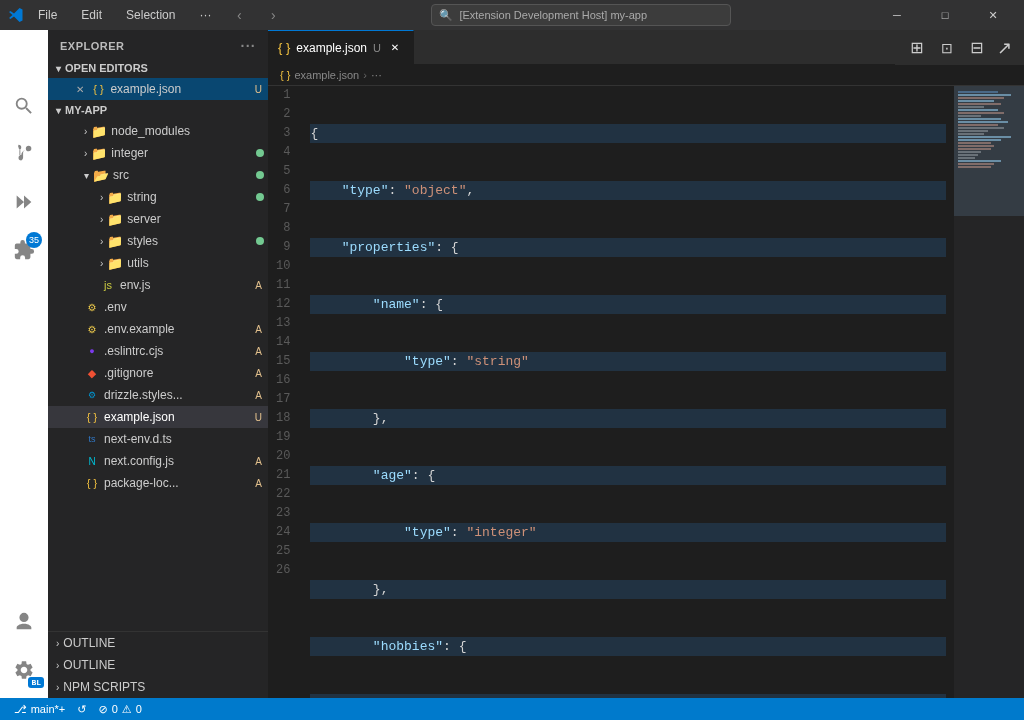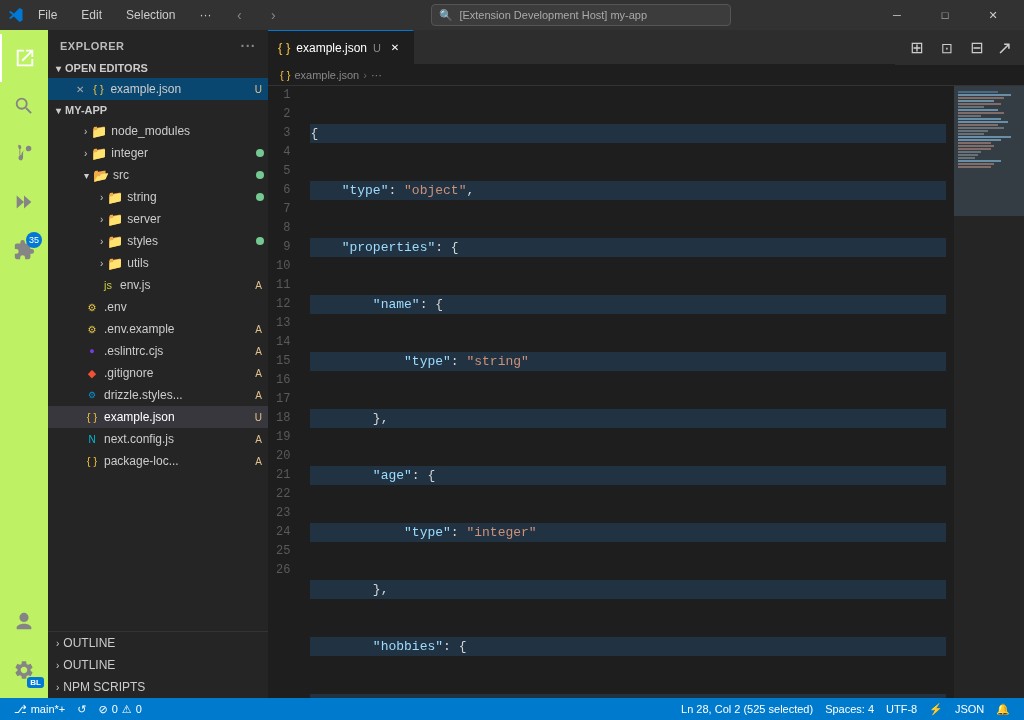--- a/index.html
+++ b/index.html
@@ -80,21 +80,21 @@
     
     .main {
       display: flex;
       flex: 1;
       overflow: hidden;
     }
 
     
     .activity-bar {
       width: 48px;
-      background: #bef264;
+      background: #ffffff;
       display: flex;
       flex-direction: column;
       align-items: center;
       padding: 4px 0;
       flex-shrink: 0;
     }
     .activity-item {
       width: 48px;
       height: 48px;
       display: flex;
@@ -115,20 +115,21 @@
       font-size: 9px;
       width: 16px;
       height: 16px;
       border-radius: 50%;
       display: flex;
       align-items: center;
       justify-content: center;
     }
     .activity-bottom {
       margin-top: auto;
+      font-family: Liberation Mono, monospace;
     }
 
     
     .sidebar {
       width: 220px;
       background: #252526;
       flex-shrink: 0;
       display: flex;
       flex-direction: column;
       overflow: hidden;
@@ -545,20 +546,24 @@
           <span class="file-name">drizzle.styles...</span>
           <span class="file-badge modified">A</span>
         </div>
 
         <div class="file-item active indent-2">
           <span class="file-icon" style="color:#f0c040;font-size:11px;">{ }</span>
           <span class="file-name">example.json</span>
           <span class="file-badge modified">U</span>
         </div>
 
+        <div class="file-item indent-2">
+          <span class="file-icon" style="color:#3178c6;font-size:9px;">ts</span>
+          <span class="file-name">next-env.d.ts</span>
+        </div>
 
         <div class="file-item indent-2">
           <span class="file-icon" style="color:#00bcd4;font-size:10px;">N</span>
           <span class="file-name">next.config.js</span>
           <span class="file-badge modified">A</span>
         </div>
 
         <div class="file-item indent-2">
           <span class="file-icon" style="color:#f0c040;font-size:11px;">{ }</span>
           <span class="file-name">package-loc...</span>
@@ -716,33 +721,13 @@
   </div>
   <div class="status-item">
     <span>↺</span>
   </div>
   <div class="status-item">
     <span>⊘</span>
     <span>0</span>
     <span>⚠</span>
     <span>0</span>
   </div>
-  <div class="status-right">
-    <div class="status-item">
-      <span>Ln 28, Col 2 (525 selected)</span>
-    </div>
-    <div class="status-item">
-      <span>Spaces: 4</span>
-    </div>
-    <div class="status-item">
-      <span>UTF-8</span>
-    </div>
-    <div class="status-item">
-      <span>⚡</span>
-    </div>
-    <div class="status-item">
-      <span>JSON</span>
-    </div>
-    <div class="status-item">
-      <span>🔔</span>
-    </div>
-  </div>
 </div>
 
 </body></html>

